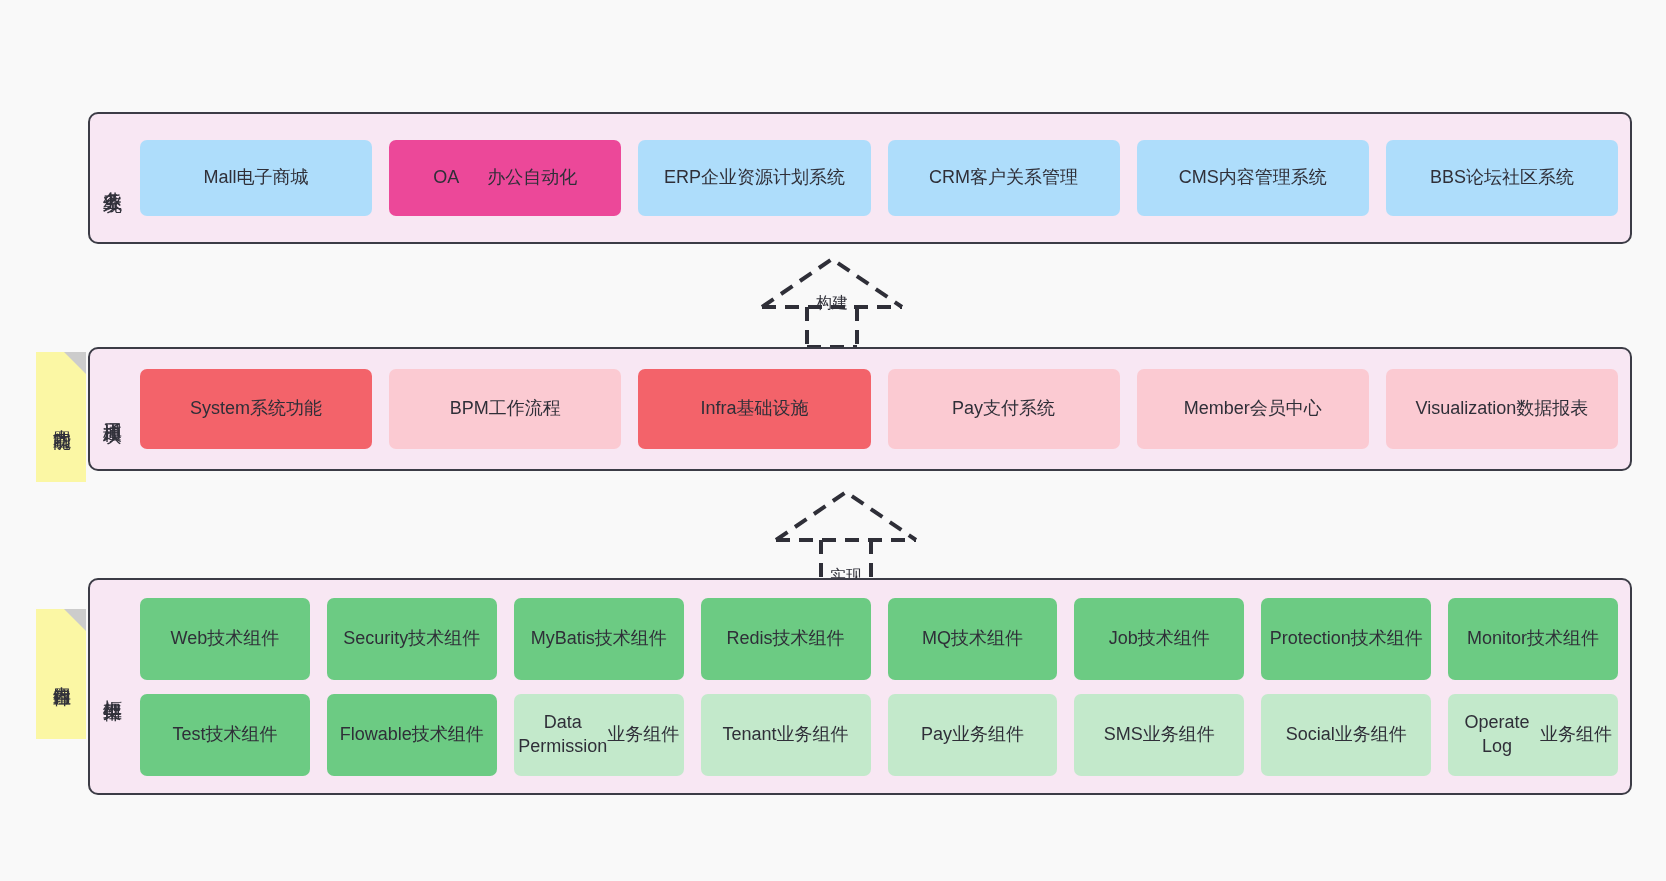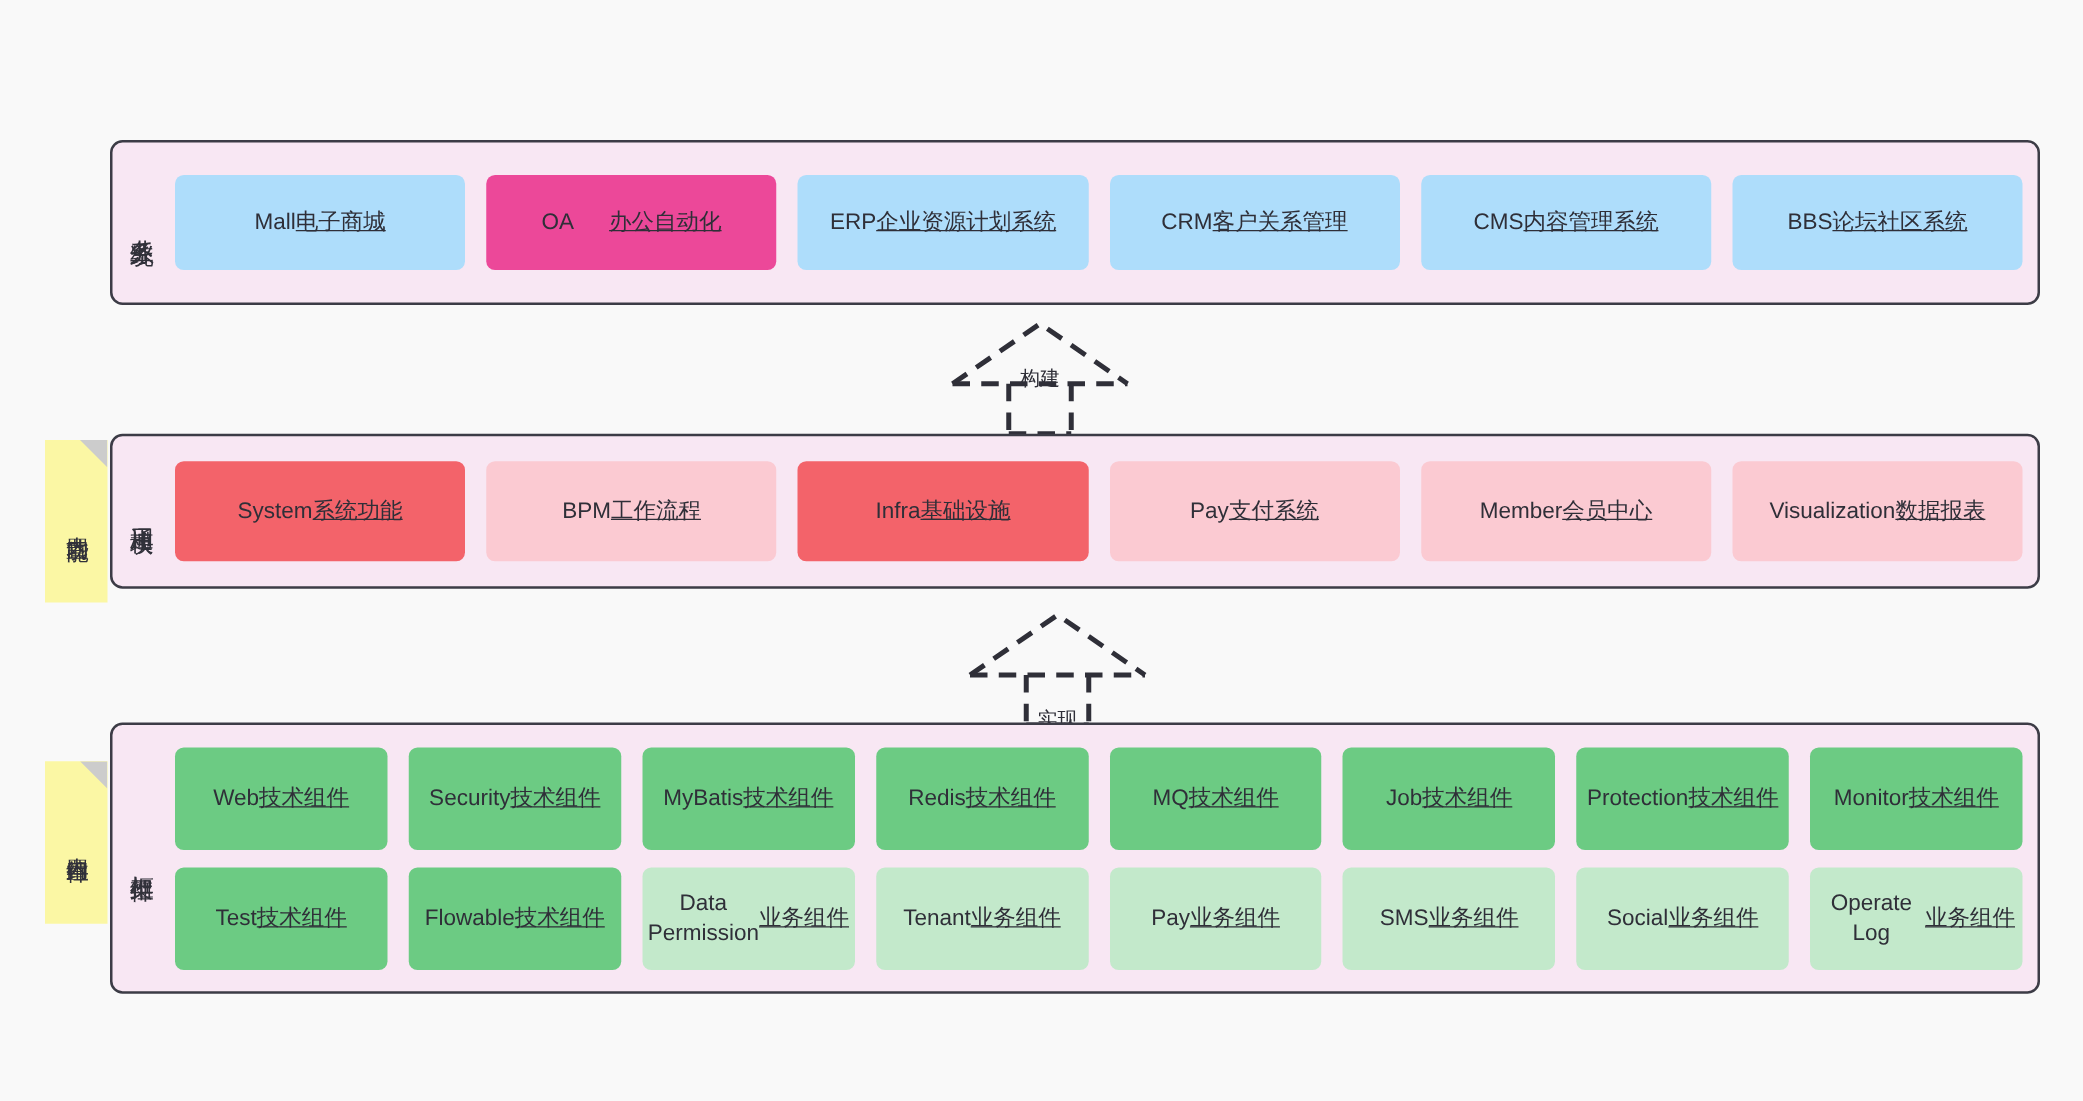--- a/index.html
+++ b/index.html
@@ -80,21 +80,20 @@
     padding: 4px 6px;
     overflow: hidden;
   }
   .card .card-title {
     display: block;
     white-space: normal;
   }
   .card .card-sub {
     display: block;
     white-space: nowrap;
-    text-decoration: underline;
   }
 
   
   .h-biz   { height: 76px; }
   .h-mod   { height: 80px; }
   .h-frame { height: 82px; }
 
   
   .note {
     position: absolute;

